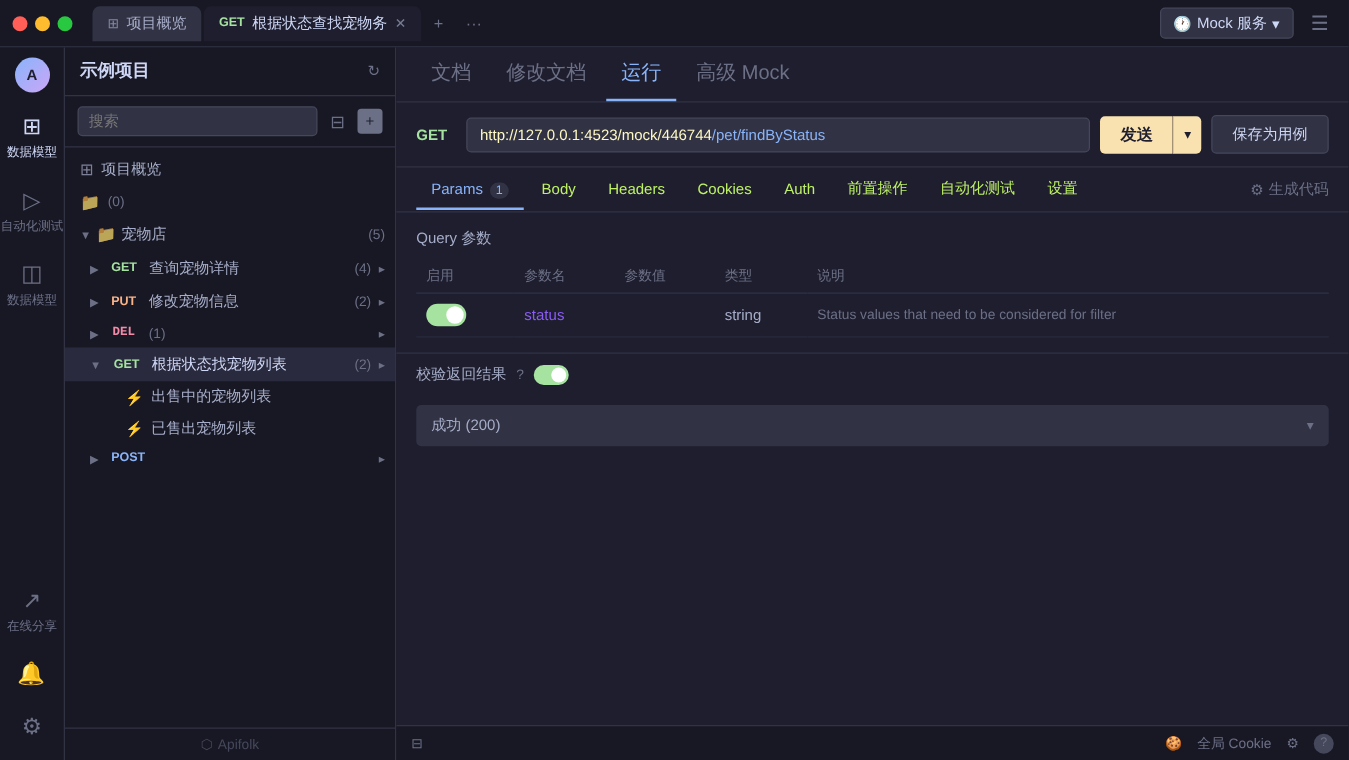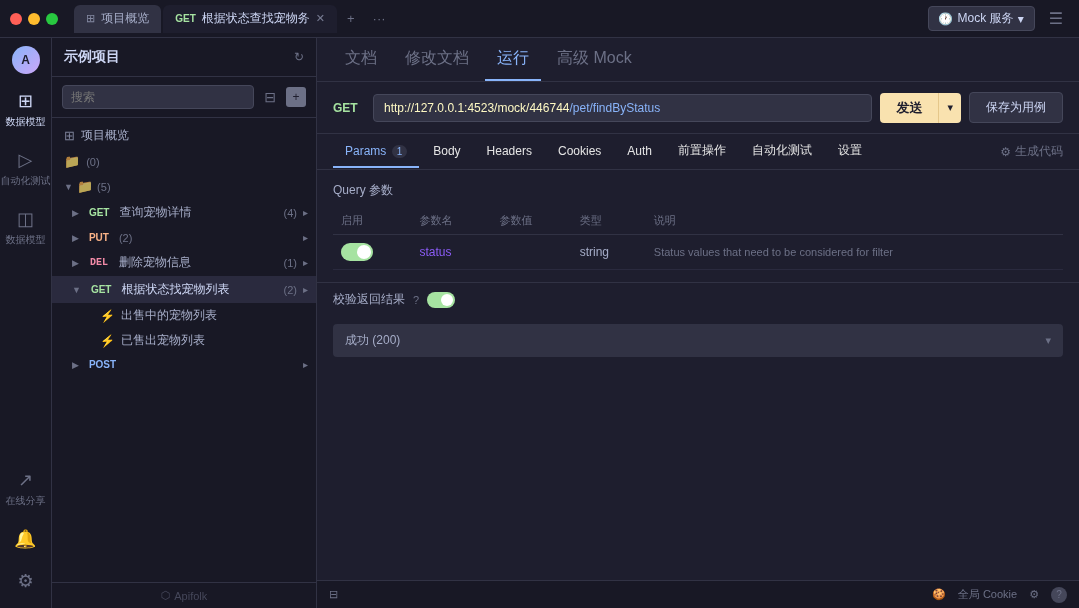--- a/index.html
+++ b/index.html
@@ -372,21 +372,21 @@
     .param-tabs {
       display: flex;
       align-items: center;
       padding: 0 16px;
       border-bottom: 1px solid #313244;
       gap: 2px;
     }
     .param-tab {
       padding: 8px 12px;
       font-size: 12px;
-      color: #e5e5e5;
+      color: #bef264;
       cursor: pointer;
       border-bottom: 2px solid transparent;
       white-space: nowrap;
     }
     .param-tab.active {
       color: #89b4fa;
       border-bottom-color: #89b4fa;
     }
     .param-badge {
       background: #313244;
@@ -624,42 +624,43 @@
       </div>
 
       <div class="nav-item">
         <span class="nav-icon">📁</span>
         <span class="nav-count">(0)</span>
       </div>
 
       <div class="nav-group-header">
         <span class="chevron">▼</span>
         <span class="nav-icon">📁</span>
+        <span class="nav-label">宠物店</span>
         <span class="nav-count">(5)</span>
       </div>
 
       <div class="nav-api-item">
         <span class="chevron">▶</span>
         <span class="method-badge method-get">GET</span>
         <span class="nav-label">查询宠物详情</span>
         <span class="nav-count">(4)</span>
         <span class="api-item-arrow">▸</span>
       </div>
 
       <div class="nav-api-item">
         <span class="chevron">▶</span>
         <span class="method-badge method-put">PUT</span>
+        <span class="nav-label">修改宠物信息</span>
         <span class="nav-count">(2)</span>
         <span class="api-item-arrow">▸</span>
       </div>
 
       <div class="nav-api-item">
         <span class="chevron">▶</span>
         <span class="method-badge method-del">DEL</span>
-        <span class="nav-label">删除宠物信息</span>
         <span class="nav-count">(1)</span>
         <span class="api-item-arrow">▸</span>
       </div>
 
       <div class="nav-api-item active">
         <span class="chevron">▼</span>
         <span class="method-badge method-get">GET</span>
         <span class="nav-label">根据状态找宠物列表</span>
         <span class="nav-count">(2)</span>
         <span class="api-item-arrow">▸</span>

